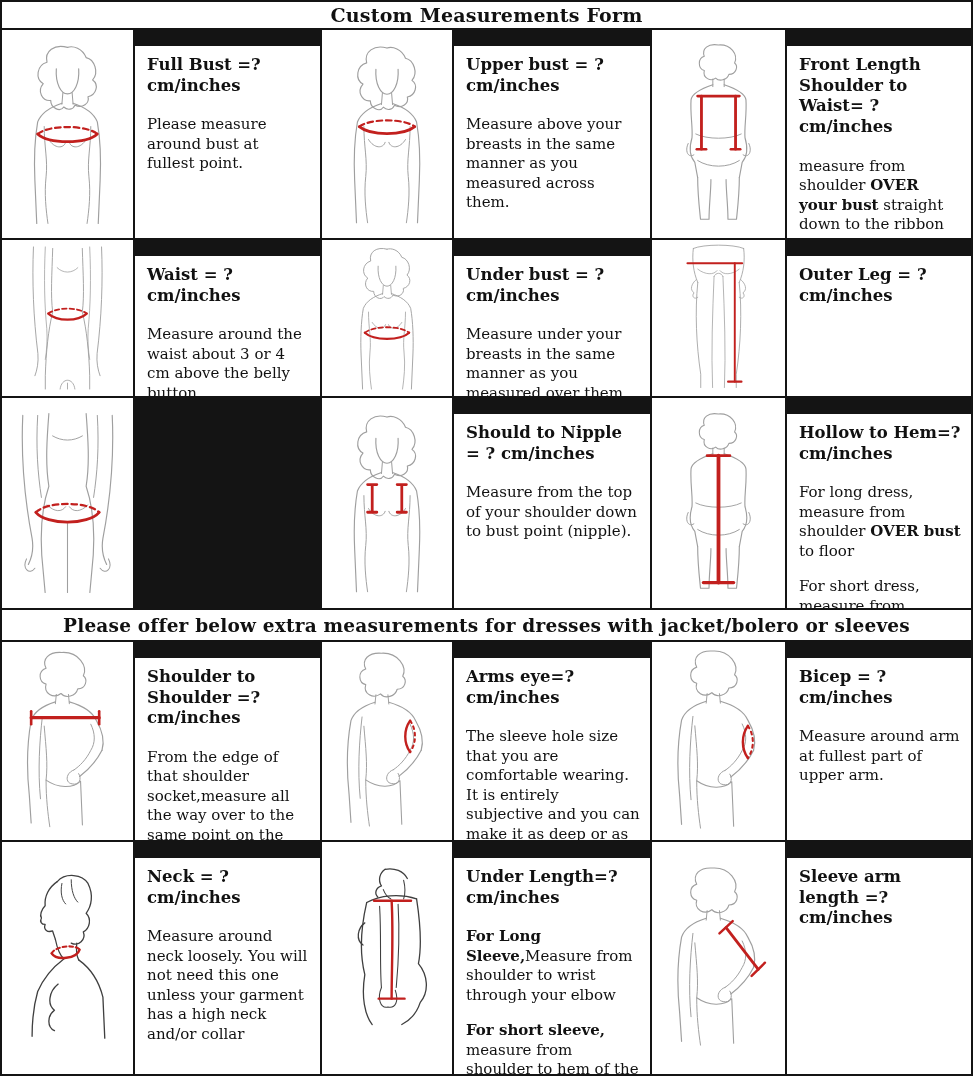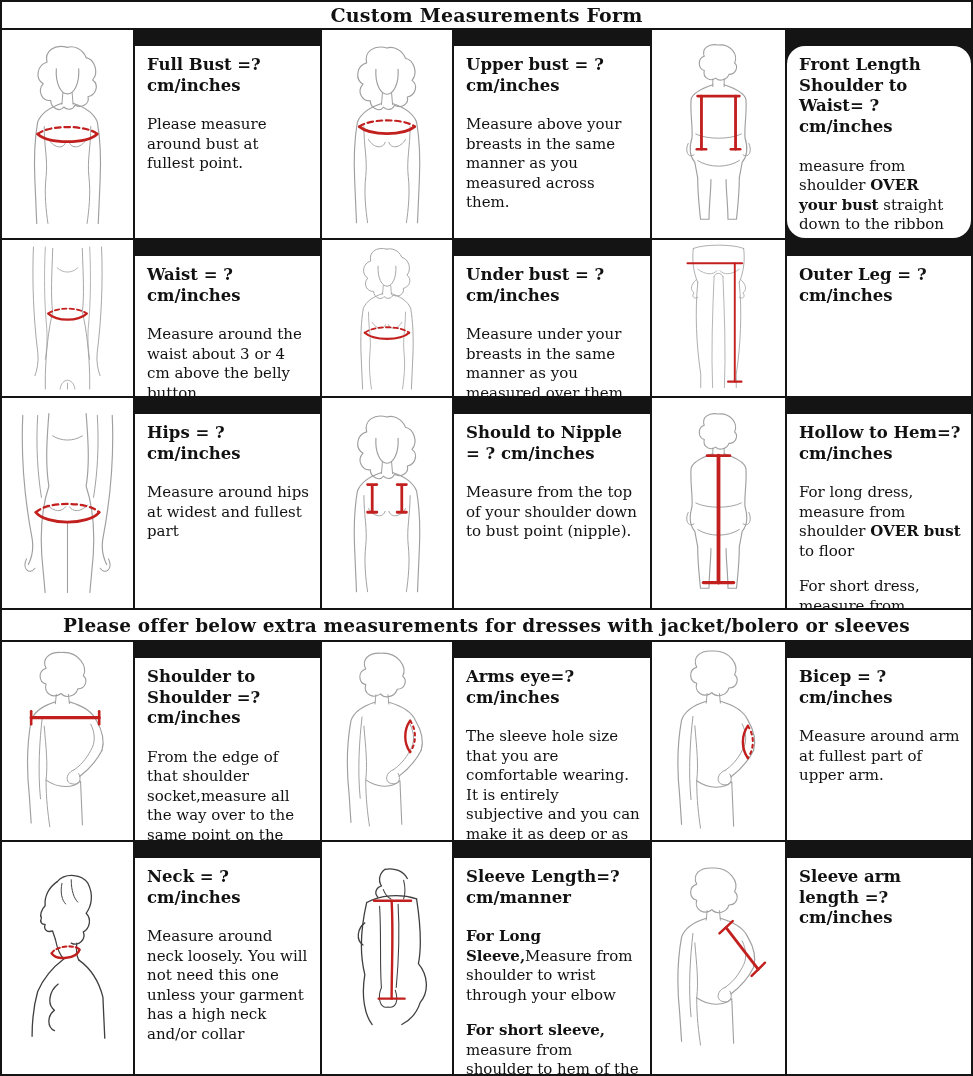--- a/index.html
+++ b/index.html
@@ -84,21 +84,21 @@
         <path d="M88,146 C88,164 86,180 85,190 L76,190 C76,176 74,160 74,148" fill="none" stroke="#9f9f9f" stroke-width="1.2" stroke-linecap="round" stroke-linejoin="round"></path>
         <path d="M44,128 C56,136 76,136 88,128" fill="none" stroke="#9f9f9f" stroke-width="1.05" stroke-linecap="round" stroke-linejoin="round"></path>
         <path d="M42,100 C54,106 78,106 90,100" fill="none" stroke="#9f9f9f" stroke-width="1" stroke-linecap="round" stroke-linejoin="round"></path>
         <path d="M44,60 L88,60" fill="none" stroke="#c2201e" stroke-width="3" stroke-linecap="round" stroke-linejoin="round"></path>
         <path d="M48,60 L48,116" fill="none" stroke="#c2201e" stroke-width="3" stroke-linecap="round" stroke-linejoin="round"></path>
         <path d="M84,60 L84,116" fill="none" stroke="#c2201e" stroke-width="3" stroke-linecap="round" stroke-linejoin="round"></path>
         <path d="M43,116 L53,116" fill="none" stroke="#c2201e" stroke-width="2.6" stroke-linecap="round" stroke-linejoin="round"></path>
         <path d="M79,116 L89,116" fill="none" stroke="#c2201e" stroke-width="2.6" stroke-linecap="round" stroke-linejoin="round"></path>
       </svg>
     </div>
-    <div class="txt" style="grid-area: 2 / 6; border-radius: 18px;">
+    <div class="txt" style="grid-area: 2 / 6;">
       <h3>Front Length Shoulder to Waist= ? cm/inches</h3>
       <p><span>measure from shoulder </span><b>OVER your bust</b><span> straight down to the ribbon on your waist.</span></p>
     </div>
     <div class="fig" style="grid-area: 3 / 1;">
       <svg viewBox="0 0 132 200" preserveAspectRatio="xMidYMid meet">
         <path d="M20,4 C18,50 20,100 26,148 C27,160 25,170 22,178" fill="none" stroke="#9f9f9f" stroke-width="1.25" stroke-linecap="round" stroke-linejoin="round"></path>
         <path d="M36,4 C34,46 35,84 38,114 C39,130 38,144 36,156" fill="none" stroke="#9f9f9f" stroke-width="1.05" stroke-linecap="round" stroke-linejoin="round"></path>
         <path d="M112,4 C114,50 112,100 106,148 C105,160 107,170 110,178" fill="none" stroke="#9f9f9f" stroke-width="1.25" stroke-linecap="round" stroke-linejoin="round"></path>
         <path d="M96,4 C98,46 97,84 94,114 C93,130 94,144 96,156" fill="none" stroke="#9f9f9f" stroke-width="1.05" stroke-linecap="round" stroke-linejoin="round"></path>
         <path d="M46,6 C45,40 43,70 46,92 C40,116 37,146 36,178 L36,196" fill="none" stroke="#9f9f9f" stroke-width="1.25" stroke-linecap="round" stroke-linejoin="round"></path>
@@ -163,24 +163,20 @@
         <path d="M110,160 C115,170 107,178 101,170" fill="none" stroke="#9f9f9f" stroke-width="1.1" stroke-linecap="round" stroke-linejoin="round"></path>
         <path d="M46,4 C44,30 42,58 46,82 C38,106 36,140 40,174 L42,196" fill="none" stroke="#9f9f9f" stroke-width="1.25" stroke-linecap="round" stroke-linejoin="round"></path>
         <path d="M86,4 C88,30 90,58 86,82 C94,106 96,140 92,174 L90,196" fill="none" stroke="#9f9f9f" stroke-width="1.25" stroke-linecap="round" stroke-linejoin="round"></path>
         <path d="M50,28 C60,34 72,34 82,28" fill="none" stroke="#9f9f9f" stroke-width="1.05" stroke-linecap="round" stroke-linejoin="round"></path>
         <path d="M44,102 C52,110 60,110 64,104 M68,104 C72,110 80,110 88,102" fill="none" stroke="#9f9f9f" stroke-width="1" stroke-linecap="round" stroke-linejoin="round"></path>
         <path d="M66,122 L66,196" fill="none" stroke="#9f9f9f" stroke-width="1.15" stroke-linecap="round" stroke-linejoin="round"></path>
         <path d="M32,110 C44,124 88,124 100,110" fill="none" stroke="#c2201e" stroke-width="3" stroke-linecap="round" stroke-linejoin="round"></path>
         <path d="M32,110 C44,98 88,98 100,110" fill="none" stroke="#c2201e" stroke-width="2.4" stroke-dasharray="6,4" stroke-linecap="round" stroke-linejoin="round"></path>
       </svg>
     </div>
-    <div class="txt" style="grid-area: 4 / 2;">
-      <h3>Hips = ? cm/inches</h3>
-      <p><span>Measure around hips at widest and fullest part</span></p>
-    </div>
     <div class="fig" style="grid-area: 4 / 3;">
       <svg viewBox="0 0 132 200" preserveAspectRatio="xMidYMid meet">
         <path d="M66,7 C52,3 41,11 44,23 C33,26 31,41 40,46 C33,54 39,65 48,64 C48,72 58,77 62,71 C66,75 72,74 74,69 C82,73 90,67 88,60 C97,58 100,47 93,42 C100,34 95,20 86,18 C82,8 72,5 66,7" fill="none" stroke="#9f9f9f" stroke-width="1.25" stroke-linecap="round" stroke-linejoin="round"></path>
         <path d="M54,30 C53,46 59,57 66,57 C73,57 79,46 78,30" fill="none" stroke="#9f9f9f" stroke-width="1.25" stroke-linecap="round" stroke-linejoin="round"></path>
         <path d="M61,56 L60,68 M71,56 L72,68" fill="none" stroke="#9f9f9f" stroke-width="1.1" stroke-linecap="round" stroke-linejoin="round"></path>
         <path d="M60,67 C48,71 38,77 34,87 C31,104 30,128 31,150 L33,196" fill="none" stroke="#9f9f9f" stroke-width="1.25" stroke-linecap="round" stroke-linejoin="round"></path>
         <path d="M72,67 C84,71 94,77 98,87 C101,104 102,128 101,150 L99,196" fill="none" stroke="#9f9f9f" stroke-width="1.25" stroke-linecap="round" stroke-linejoin="round"></path>
         <path d="M41,92 C41,114 45,128 43,146 C41,164 43,182 45,196" fill="none" stroke="#9f9f9f" stroke-width="1.05" stroke-linecap="round" stroke-linejoin="round"></path>
         <path d="M91,92 C91,114 87,128 89,146 C91,164 89,182 87,196" fill="none" stroke="#9f9f9f" stroke-width="1.05" stroke-linecap="round" stroke-linejoin="round"></path>
         <path d="M46,106 C52,116 62,116 64,109 M68,109 C70,116 80,116 86,106" fill="none" stroke="#9f9f9f" stroke-width="1.05" stroke-linecap="round" stroke-linejoin="round"></path>
@@ -303,21 +299,21 @@
         <path d="M42,62 C34,68 32,80 40,86" fill="none" stroke="#3f3f3f" stroke-width="1.4" stroke-linecap="round" stroke-linejoin="round"></path>
         <path d="M98,36 C102,62 104,86 100,106 C110,118 112,136 102,148 C98,160 90,168 82,172" fill="none" stroke="#3f3f3f" stroke-width="1.4" stroke-linecap="round" stroke-linejoin="round"></path>
         <path d="M58,44 C60,76 58,108 60,132 M78,42 C80,76 78,110 76,132" fill="none" stroke="#3f3f3f" stroke-width="1.15" stroke-linecap="round" stroke-linejoin="round"></path>
         <path d="M60,132 C55,144 59,155 67,153 C75,155 79,147 75,135" fill="none" stroke="#3f3f3f" stroke-width="1.15" stroke-linecap="round" stroke-linejoin="round"></path>
         <path d="M52,38 L92,38" fill="none" stroke="#c2201e" stroke-width="2.6" stroke-linecap="round" stroke-linejoin="round"></path>
         <path d="M71,38 C73,72 71,112 71,144" fill="none" stroke="#c2201e" stroke-width="2.6" stroke-linecap="round" stroke-linejoin="round"></path>
         <path d="M57,144 L85,144" fill="none" stroke="#c2201e" stroke-width="2.6" stroke-linecap="round" stroke-linejoin="round"></path>
       </svg>
     </div>
     <div class="txt" style="grid-area: 7 / 4;">
-      <h3>Sleeve Length=? cm/manner</h3>
+      <h3>Under Length=? cm/inches</h3>
       <p><b>For Long Sleeve,</b><span>Measure from shoulder to wrist through your elbow</span></p>
       <p><b>For short sleeve,</b><span> measure from shoulder to hem of the sleeve</span></p>
     </div>
     <div class="fig" style="grid-area: 7 / 5;">
       <svg viewBox="0 0 132 200" preserveAspectRatio="xMidYMid meet">
         <path d="M60,5 C46,4 38,12 43,22 C34,25 35,37 43,39 C40,49 51,55 59,49 C64,55 75,52 77,44 C86,44 88,34 83,30 C88,20 78,4 60,5" fill="none" stroke="#9f9f9f" stroke-width="1.2" stroke-linecap="round" stroke-linejoin="round"></path>
         <path d="M54,50 L53,60 M67,50 L68,60" fill="none" stroke="#9f9f9f" stroke-width="1.05" stroke-linecap="round" stroke-linejoin="round"></path>
         <path d="M53,58 C40,62 30,69 27,78 C23,100 22,130 25,158 L27,188" fill="none" stroke="#9f9f9f" stroke-width="1.25" stroke-linecap="round" stroke-linejoin="round"></path>
         <path d="M39,74 C36,100 34,132 37,162" fill="none" stroke="#9f9f9f" stroke-width="1.05" stroke-linecap="round" stroke-linejoin="round"></path>
         <path d="M68,58 C82,62 93,69 97,78 C104,90 106,100 103,110" fill="none" stroke="#9f9f9f" stroke-width="1.25" stroke-linecap="round" stroke-linejoin="round"></path>

